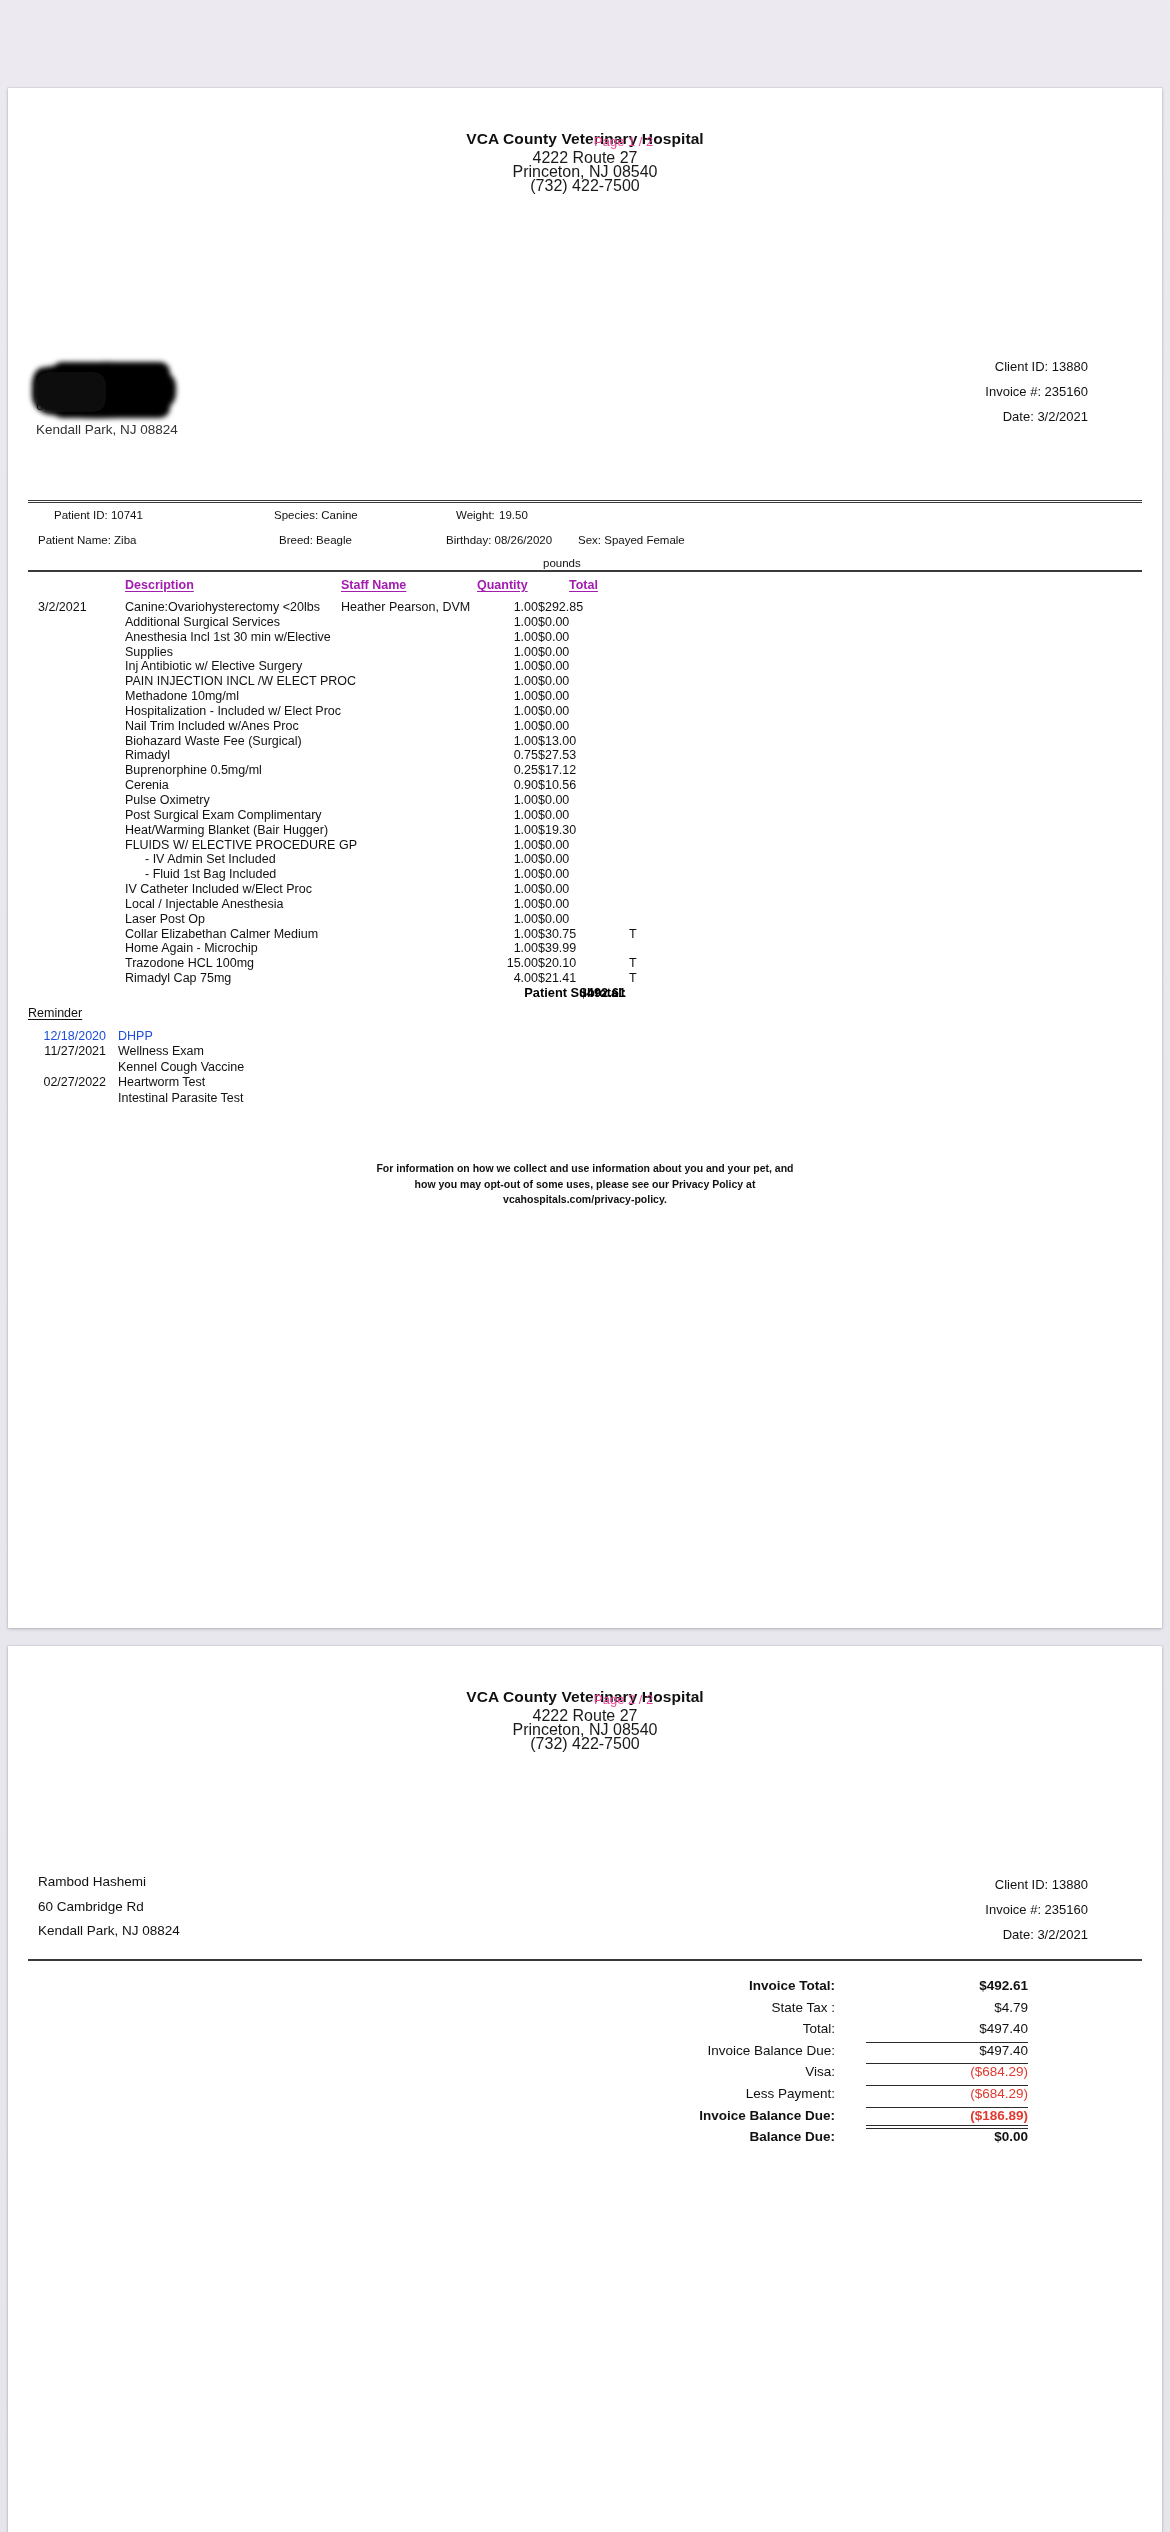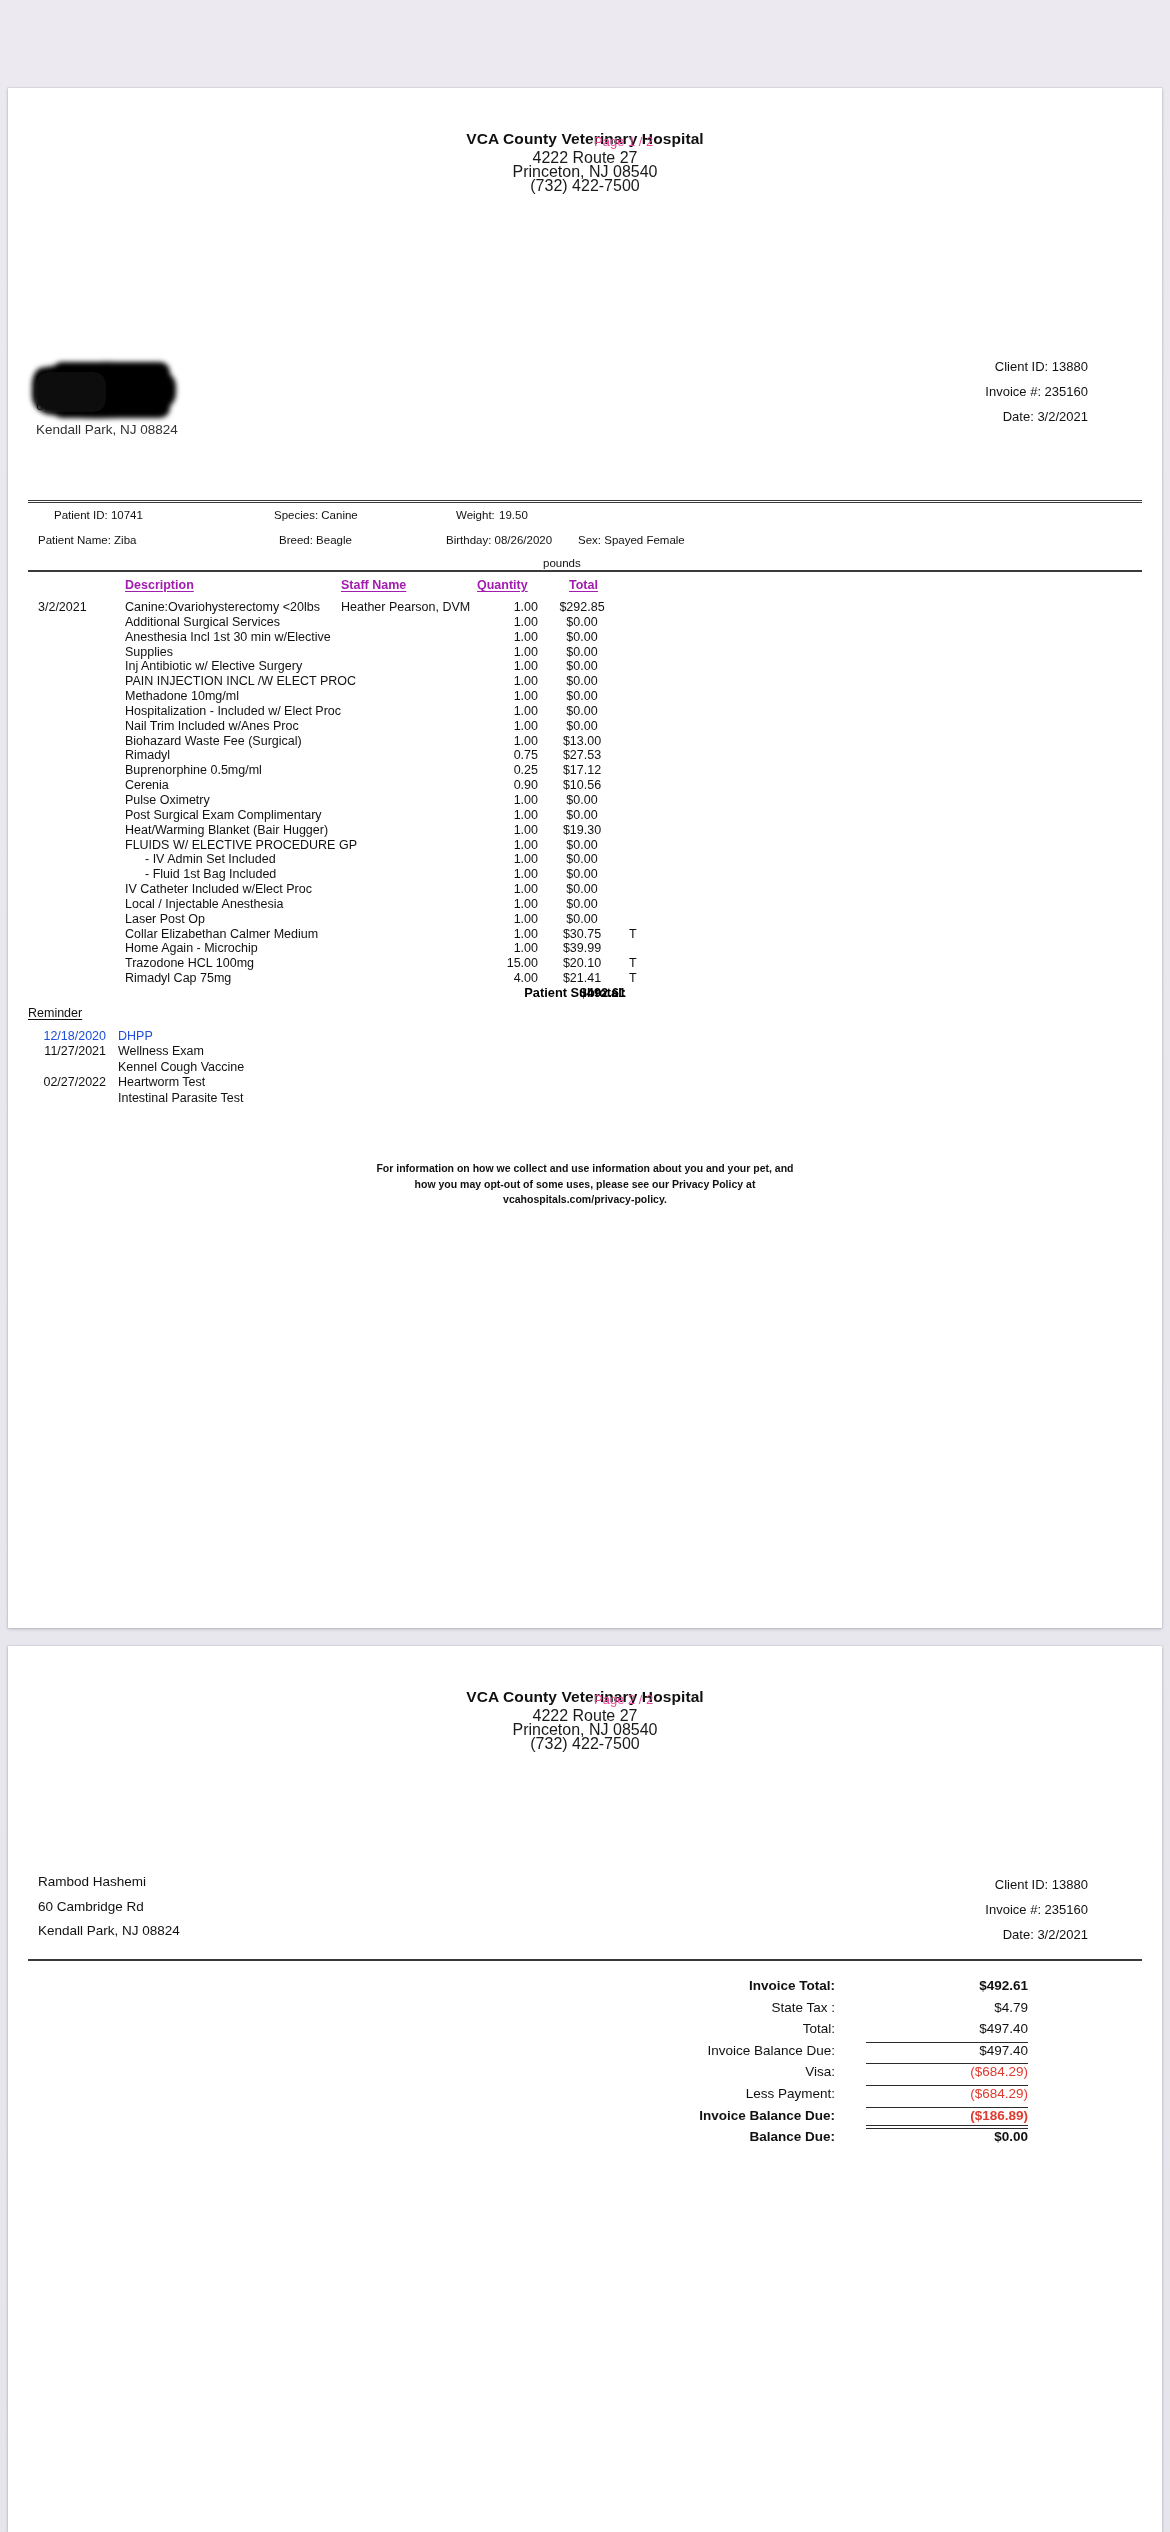--- a/index.html
+++ b/index.html
@@ -66,21 +66,21 @@
   .col-head {
     position: absolute; font-weight: bold; font-size: 12.5px;
     text-decoration: underline; text-underline-offset: 2px; color: #a21caf;
   }
   .row { position: relative; height: 14.85px; }
   .row .c-date { position: absolute; left: 30px; white-space: nowrap; }
   .row .c-desc { position: absolute; left: 117px; white-space: nowrap; }
   .row .c-desc.indent { left: 137px; }
   .row .c-staff { position: absolute; left: 333px; white-space: nowrap; }
   .row .c-qty { position: absolute; left: 420px; width: 110px; text-align: right; }
-  .row .c-total { position: absolute; left: 530px; width: 88px; text-align: center; }
+  .row .c-total { position: absolute; left: 530px; width: 88px; text-align: left; }
   .row .c-tax { position: absolute; left: 621px; }
 
   .subtotal-row { position: absolute; font-size: 12.8px; font-weight: bold; color: #000; }
   .subtotal-row .lbl { position: absolute; right: 0; white-space: nowrap; }
   .subtotal-row .val { position: absolute; text-align: right; }
 
   
   .reminder-title {
     position: absolute; font-size: 12.5px; color: #111;
     text-decoration: underline; text-underline-offset: 2px;

